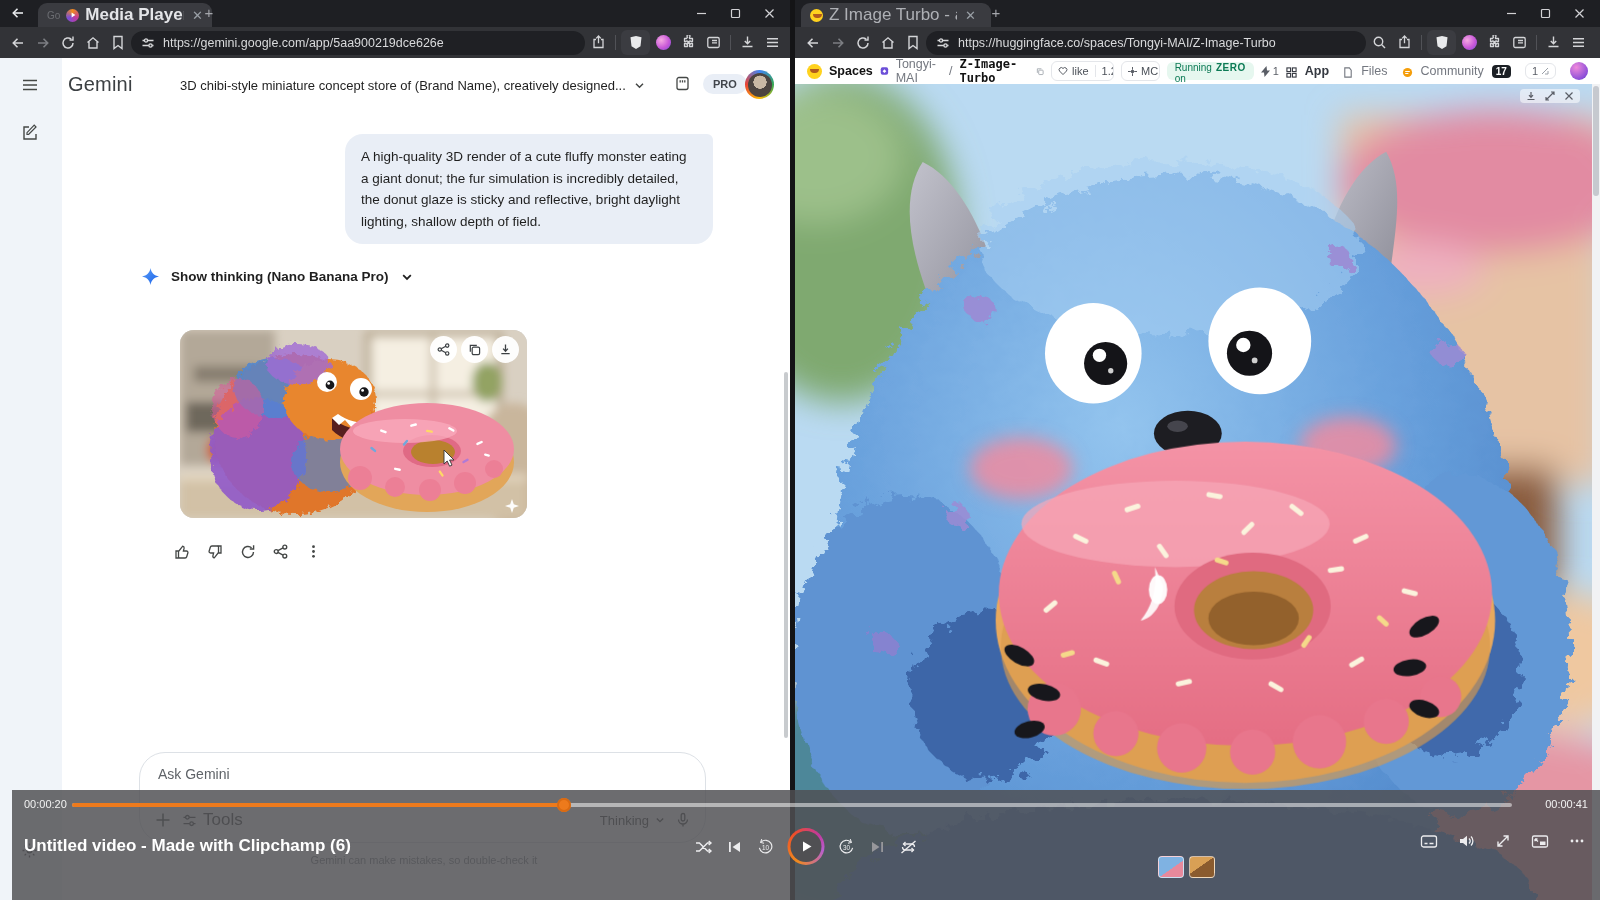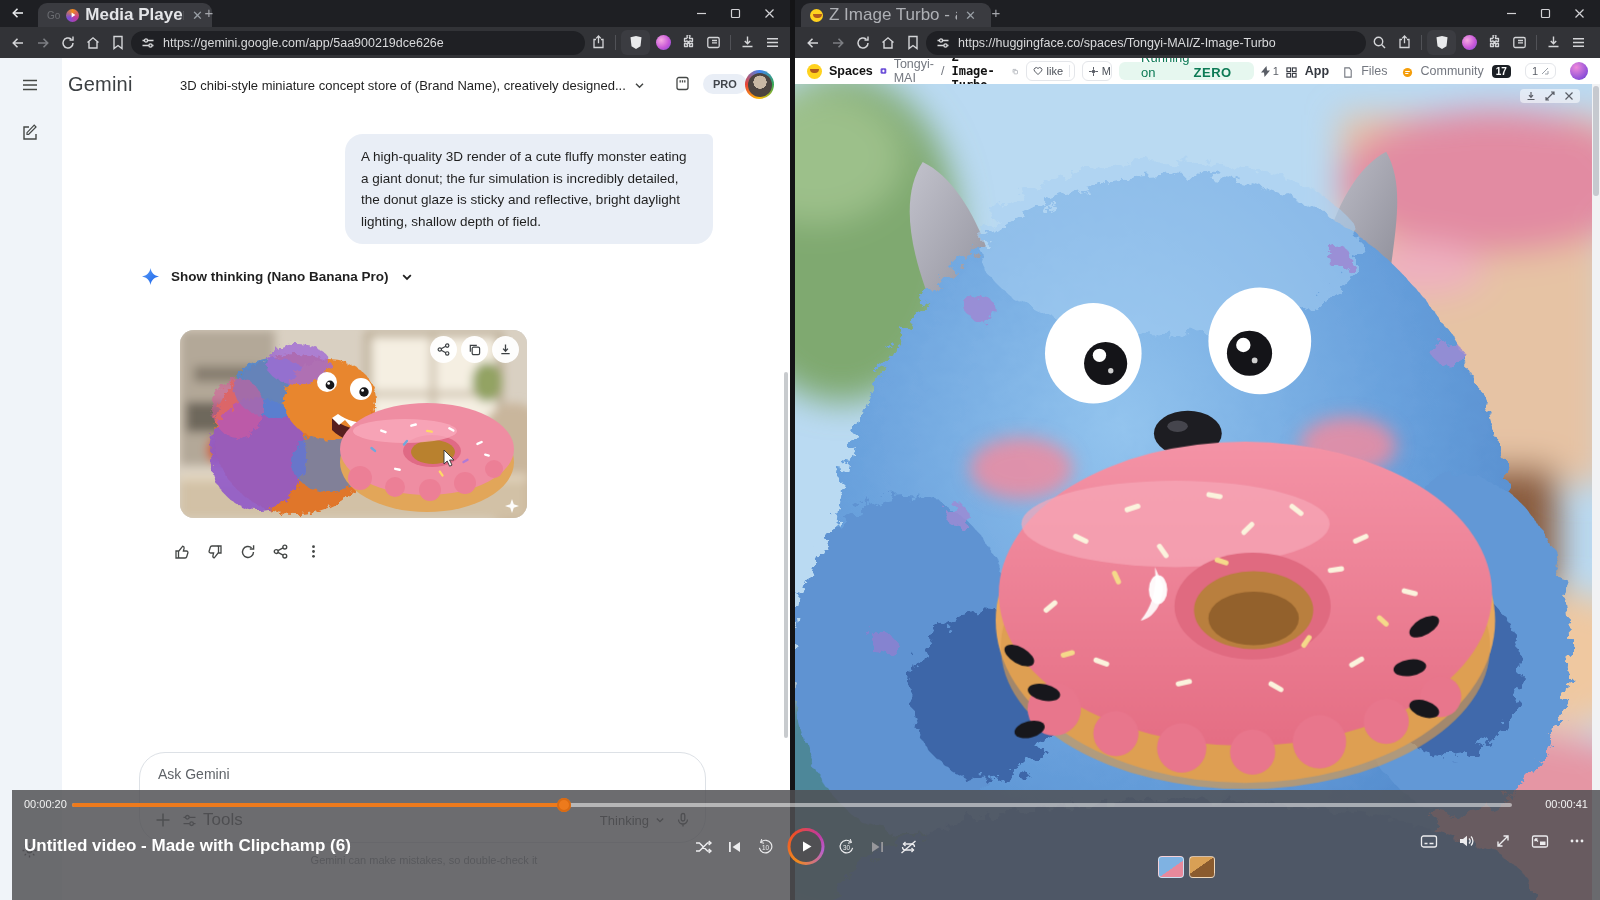--- a/index.html
+++ b/index.html
@@ -78,21 +78,21 @@
   .hf-logo{width:15px;height:15px;border-radius:50%;background:#ffd21e;position:relative;flex:none;}
   .hf-logo:after{content:"";position:absolute;left:3px;top:5px;width:9px;height:4px;border-radius:0 0 8px 8px;background:#b15a1e;}
   .hf-spaces{font-weight:bold;}
   .hf-org{color:#747880;}
   .hf-repo{font-weight:bold;font-family:"DejaVu Sans Mono",monospace;font-size:12px;}
   .hf-pill{display:flex;align-items:center;border:1px solid #e4e6ea;border-radius:6px;height:18px;
            font-size:11px;color:#4b5058;overflow:hidden;}
   .hf-pill .seg{padding:0 6px;display:flex;align-items:center;gap:4px;}
   .hf-pill .seg+.seg{border-left:1px solid #e4e6ea;}
   .hf-run{background:#e6f7ef;border:none;color:#0c7a55;border-radius:6px;height:18px;display:flex;
-          align-items:flex-end;padding:0 22px;font-size:13px;gap:4px;}
+          align-items:flex-start;padding:0 8px;font-size:10px;gap:4px;}
   .hf-run b{letter-spacing:.5px;}
   .hf-boost{display:flex;align-items:center;gap:3px;color:#5a5e66;font-size:11px;}
   .hf-right{margin-left:auto;display:flex;align-items:center;gap:14px;}
   .hf-nav{display:flex;align-items:flex-end;gap:8px;color:#343840;font-size:12.5px;}
   .hf-nav.dim{color:#747880;}
   .hf-cbadge{background:#1b1f24;color:#fff;font-size:10px;border-radius:4px;padding:1px 4px;font-weight:bold;}
   .hf-chip{border:1px solid #e4e6ea;border-radius:6px;padding:1px 6px;font-size:11px;color:#5a5e66;display:flex;gap:3px;align-items:center;}
   .hf-avatar{width:18px;height:18px;border-radius:50%;background:radial-gradient(circle at 35% 30%,#f08adb,#8d4fd8 70%,#5636b8);}
   .hf-app{position:absolute;top:26px;left:0;right:8px;bottom:0;background:#dfe6ee;overflow:hidden;}
   .hf-scroll{position:absolute;top:26px;right:0;width:8px;bottom:0;background:#f1f2f4;}

